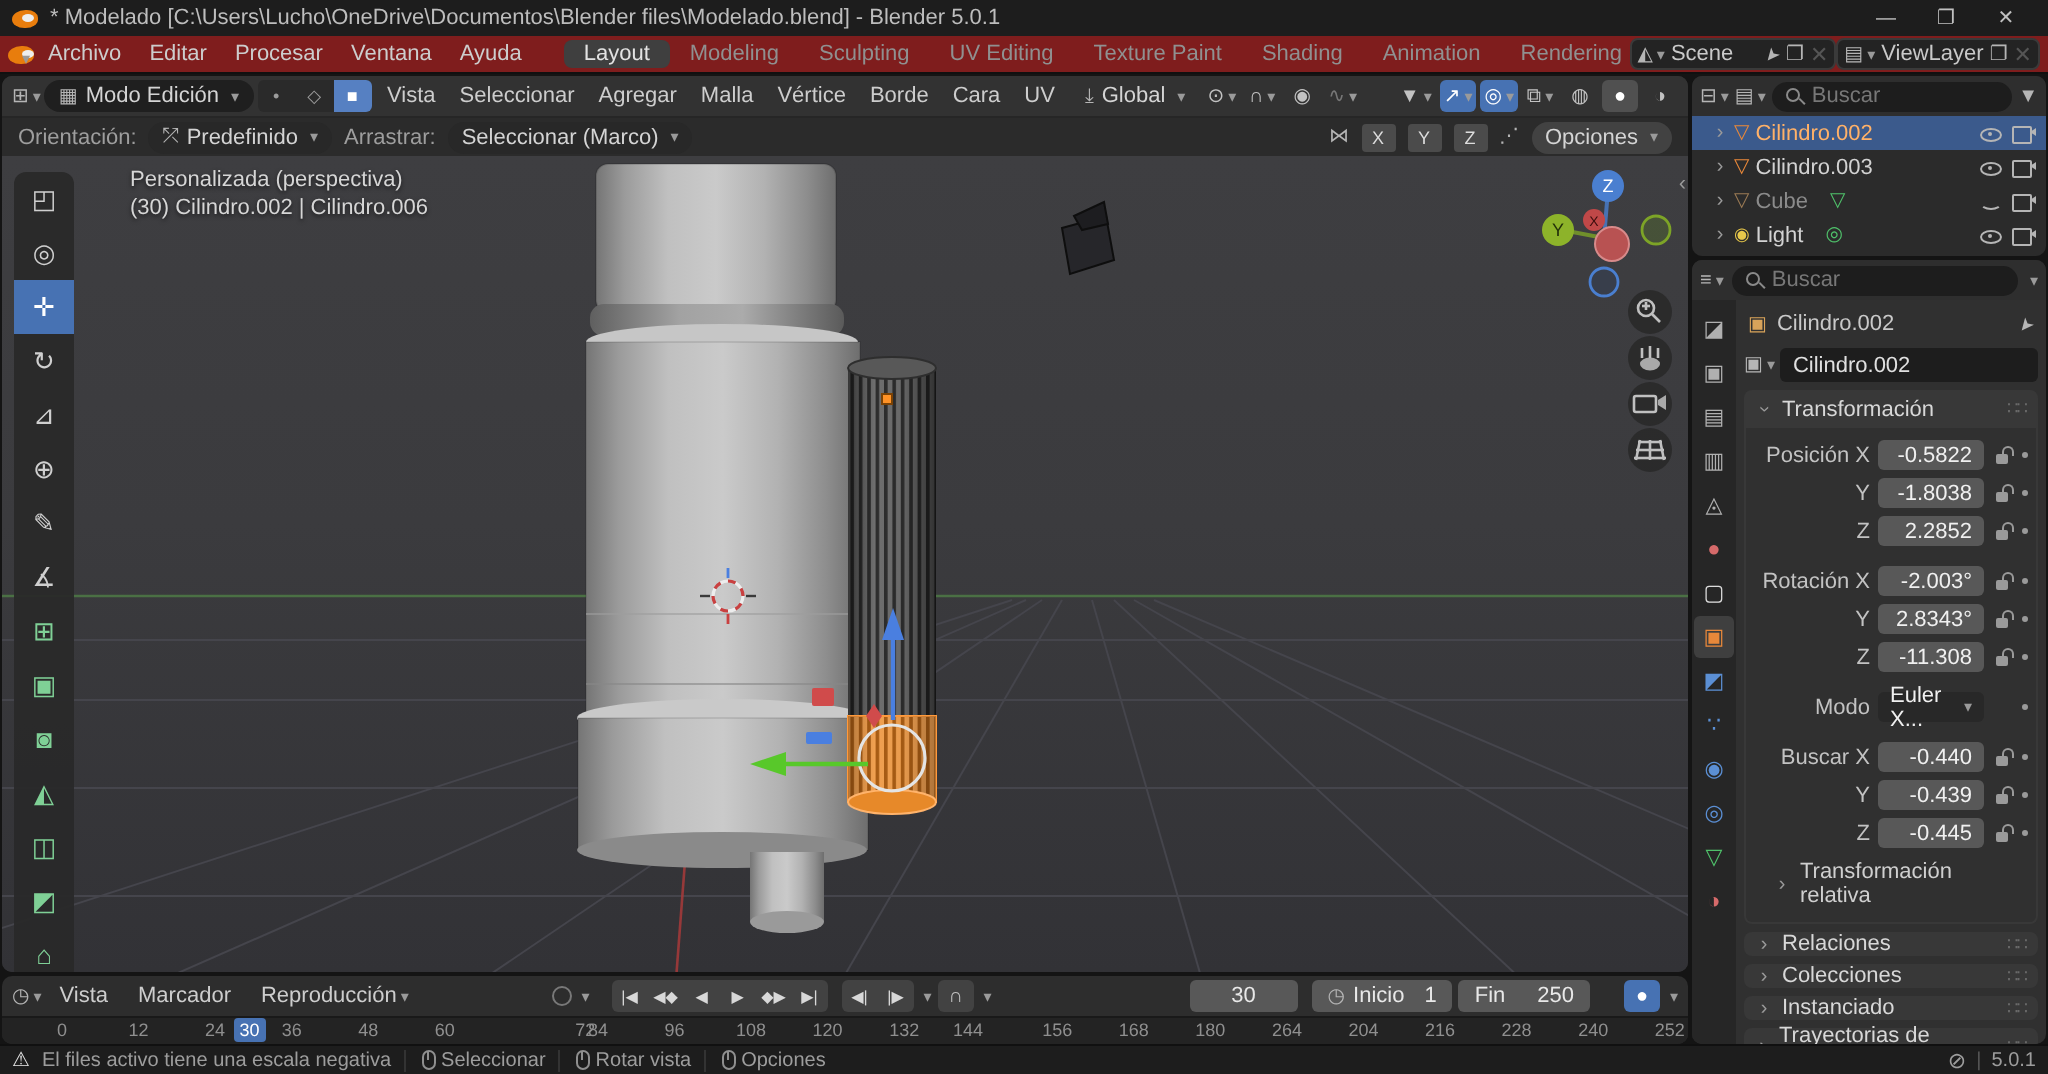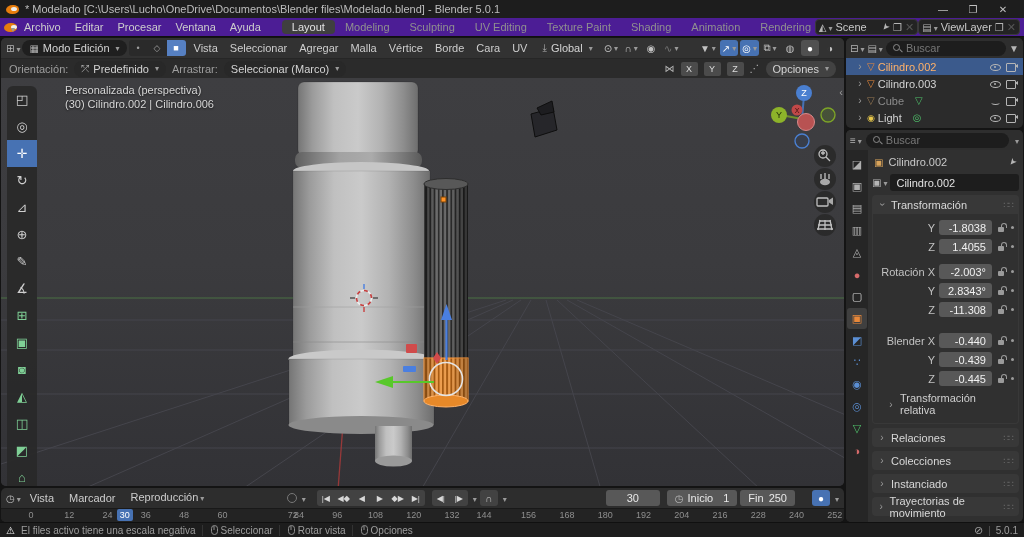--- a/index.html
+++ b/index.html
@@ -5,21 +5,21 @@
   *{margin:0;padding:0;box-sizing:border-box;}
   html,body{width:1024px;height:537px;overflow:hidden;background:#141414;
     font-family:"Liberation Sans","DejaVu Sans",sans-serif;font-size:11px;color:#c9c9c9;
     -webkit-font-smoothing:antialiased;}
   .app{width:1024px;height:537px;display:flex;flex-direction:column;background:#141414;}
   
   .titlebar{height:18px;background:#1d1d1d;display:flex;align-items:center;padding:0 6px;gap:6px;flex:none;}
   .titlebar .title{color:#bdbdbd;font-size:11px;white-space:nowrap;overflow:hidden;}
   .win-controls{margin-left:auto;display:flex;}
   .win-btn{width:30px;height:18px;display:flex;align-items:center;justify-content:center;color:#c0c0c0;font-size:10px;}
-  .topbar{height:19px;background:#4c1d95;display:flex;align-items:center;padding:0 4px;flex:none;border-bottom:1px solid #101010;}
+  .topbar{height:19px;background:#7f1d1d;display:flex;align-items:center;padding:0 4px;flex:none;border-bottom:1px solid #101010;}
   .menu-item{padding:0 7px;color:#cdcdcd;line-height:18px;}
   .tabs{display:flex;margin-left:14px;align-items:flex-end;overflow:hidden;flex:1;}
   .tab{padding:1px 10px;color:#909090;white-space:nowrap;border-radius:4px;}
   .tab.active{background:#3f3f3f;color:#e2e2e2;}
   .id-chip{display:flex;align-items:center;background:#232323;border:1px solid #3a3a3a;border-radius:4px;height:16px;padding:0 3px;gap:3px;white-space:nowrap;}
   .blogo{width:13px;height:9px;position:relative;display:inline-block;flex:none;}
   .blogo::before{content:"";position:absolute;inset:0;background:#e87d0d;border-radius:55% 45% 50% 50%;}
   .blogo::after{content:"";position:absolute;left:5px;top:2px;width:6px;height:4px;background:#eee;border-radius:50%;}
   .caret::after{content:"▾";font-size:8px;color:#9a9a9a;margin-left:2px;}
   .icon-g{color:#b5b5b5;font-size:10px;}
@@ -434,21 +434,21 @@
           <div class="fld" style="width:54px;margin-left:96px;">
             <span>30</span>
           </div>
           <div class="fld" style="margin-left:4px;">
             <span class="icon-g">◷</span>
             <span>Inicio</span>
             <span style="margin-left:6px;">1</span>
           </div>
           <div class="fld">
             <span>Fin</span>
-            <span style="margin-left:1px;">250</span>
+            <span style="margin-left:12px;">250</span>
           </div>
           <span class="hbtn on" style="margin-left:14px;">●</span>
           <span class="caret"></span>
         </div>
         <div class="tl-ruler">
           <span class="playhead-chip" style="left: 115.7px;">30</span>
         <span class="tick" style="left: 30px;">0</span>
             <span class="tick" style="left: 68.28px;">12</span>
             <span class="tick" style="left: 106.56px;">24</span>
             <span class="tick" style="left: 144.84px;">36</span>
@@ -457,21 +457,21 @@
             <span class="tick" style="left: 259.68px; margin-left: 32px;">72</span>
             <span class="tick" style="left: 297.96px;">84</span>
             <span class="tick" style="left: 336.24px;">96</span>
             <span class="tick" style="left: 374.52px;">108</span>
             <span class="tick" style="left: 412.8px;">120</span>
             <span class="tick" style="left: 451.08px;">132</span>
             <span class="tick" style="left: 483px;">144</span>
             <span class="tick" style="left: 527.64px;">156</span>
             <span class="tick" style="left: 565.92px;">168</span>
             <span class="tick" style="left: 604.2px;">180</span>
-            <span class="tick" style="left: 642.48px;">192</span>
+            <span class="tick" style="left: 642.48px;">264</span>
             <span class="tick" style="left: 680.76px;">204</span>
             <span class="tick" style="left: 719.04px;">216</span>
             <span class="tick" style="left: 757.32px;">228</span>
             <span class="tick" style="left: 795.6px;">240</span>
             <span class="tick" style="left: 833.88px;">252</span>
           </div>
       </div>
     </div>
 
     <div class="right-col">
@@ -565,28 +565,34 @@
               </div>
             </div>
             <div>
               <div class="panel panel-h" style="border-radius:4px 4px 0 0;">
                 <span class="chev" style="transform:rotate(90deg);">›</span>
                 <span>Transformación</span>
                 <span class="grip">∷∷</span>
               </div>
               <div class="panel-body">
                 <div class="prow">
+                    <span class="plabel">Posición X</span>
+                    <span class="pfield">-0.5822</span>
+                    <span class="lock"></span>
+                    <span class="dot3"></span>
+                  </div>
+                <div class="prow">
                     <span class="plabel">Y</span>
                     <span class="pfield">-1.8038</span>
                     <span class="lock"></span>
                     <span class="dot3"></span>
                   </div>
                 <div class="prow">
                     <span class="plabel">Z</span>
-                    <span class="pfield">1.4055</span>
+                    <span class="pfield">2.2852</span>
                     <span class="lock"></span>
                     <span class="dot3"></span>
                   </div>
                 <div class="gapr"></div>
                 <div class="prow">
                     <span class="plabel">Rotación X</span>
                     <span class="pfield">-2.003°</span>
                     <span class="lock"></span>
                     <span class="dot3"></span>
                   </div>
@@ -596,23 +602,31 @@
                     <span class="lock"></span>
                     <span class="dot3"></span>
                   </div>
                 <div class="prow">
                     <span class="plabel">Z</span>
                     <span class="pfield">-11.308</span>
                     <span class="lock"></span>
                     <span class="dot3"></span>
                   </div>
                 <div class="gapr"></div>
+                <div class="prow">
+                  <span class="plabel">Modo</span>
+                  <span class="pfield dd caret">
+                      <span>Euler X...</span>
+                    </span>
+                  <span style="width:11px;"></span>
+                    <span class="dot3"></span>
+                </div>
                 <div class="gapr"></div>
                 <div class="prow">
-                    <span class="plabel">Blender X</span>
+                    <span class="plabel">Buscar X</span>
                     <span class="pfield">-0.440</span>
                     <span class="lock"></span>
                     <span class="dot3"></span>
                   </div>
                 <div class="prow">
                     <span class="plabel">Y</span>
                     <span class="pfield">-0.439</span>
                     <span class="lock"></span>
                     <span class="dot3"></span>
                   </div>

